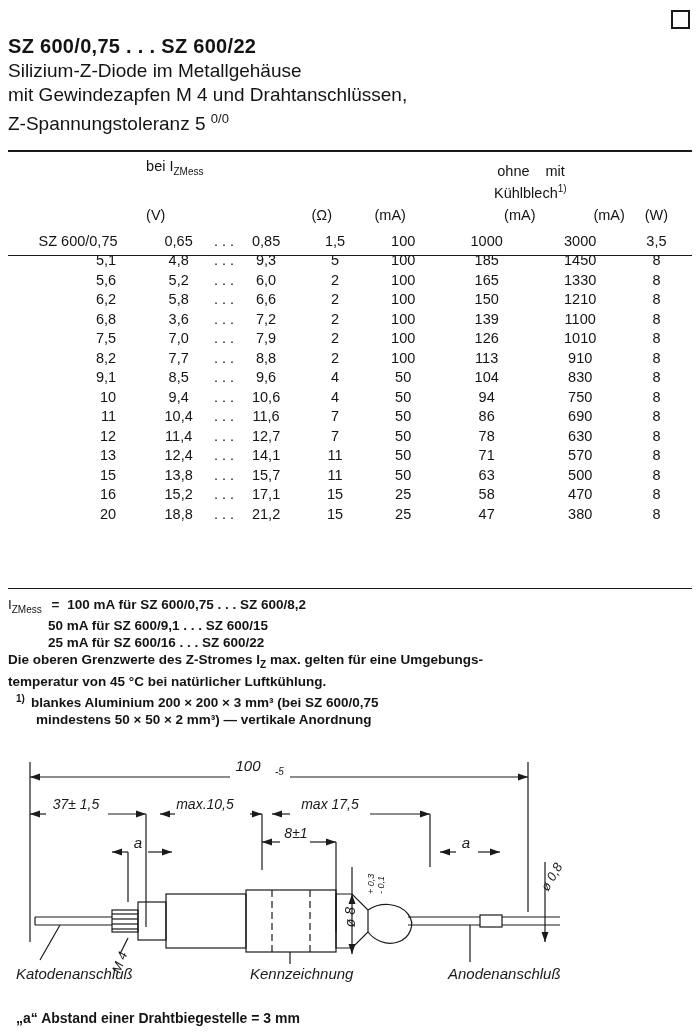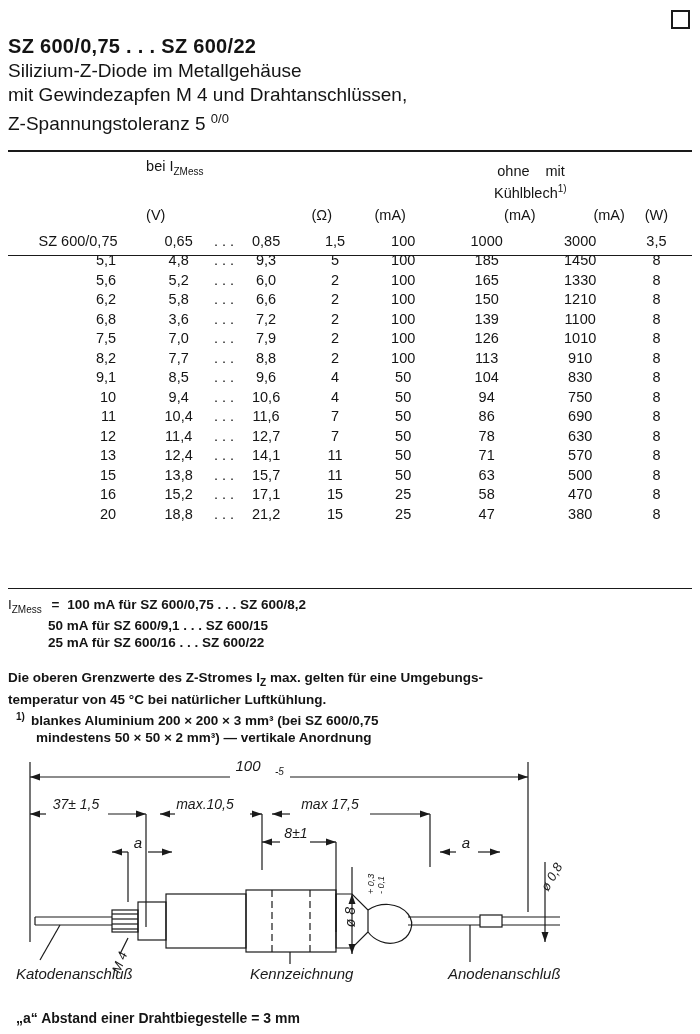--- a/index.html
+++ b/index.html
@@ -368,21 +368,21 @@
   <div class="notes">
     <div class="nrow">
       <span>I</span><span class="sub">ZMess</span>
       <span class="bold" style="padding-left:6px;">=</span>
       <span class="bold" style="padding-left:4px;">100 mA für SZ 600/0,75 . . . SZ 600/8,2</span>
     </div>
     <div class="nrow bold indent1">50 mA für SZ 600/9,1  . . . SZ 600/15</div>
     <div class="nrow bold indent1">25 mA für SZ 600/16 . . . SZ 600/22</div>
   </div>
 
-  <div class="notes-bold" style="position:absolute;left:8px;right:8px;top:669px;">
+  <div class="notes-bold" style="position:absolute;left:8px;right:8px;top:651px;">
     <div class="nrow"><span>Die oberen Grenzwerte des Z-Stromes I</span><span class="sub">Z</span><span> max. gelten für eine Umgebungs-</span></div>
     <div class="nrow">temperatur von 45 °C bei natürlicher Luftkühlung.</div>
     <div class="nrow i1"><span class="sup">1)</span><span style="padding-left:6px;">blankes Aluminium 200 × 200 × 3 mm³ (bei SZ 600/0,75</span></div>
     <div class="nrow i2">mindestens 50 × 50 × 2 mm³) — vertikale Anordnung</div>
   </div>
 
   <div class="drawing">
     <svg width="700" height="250" viewBox="0 0 700 250">
       <g stroke="#1a1a1a" fill="none" stroke-width="1.2">
 

